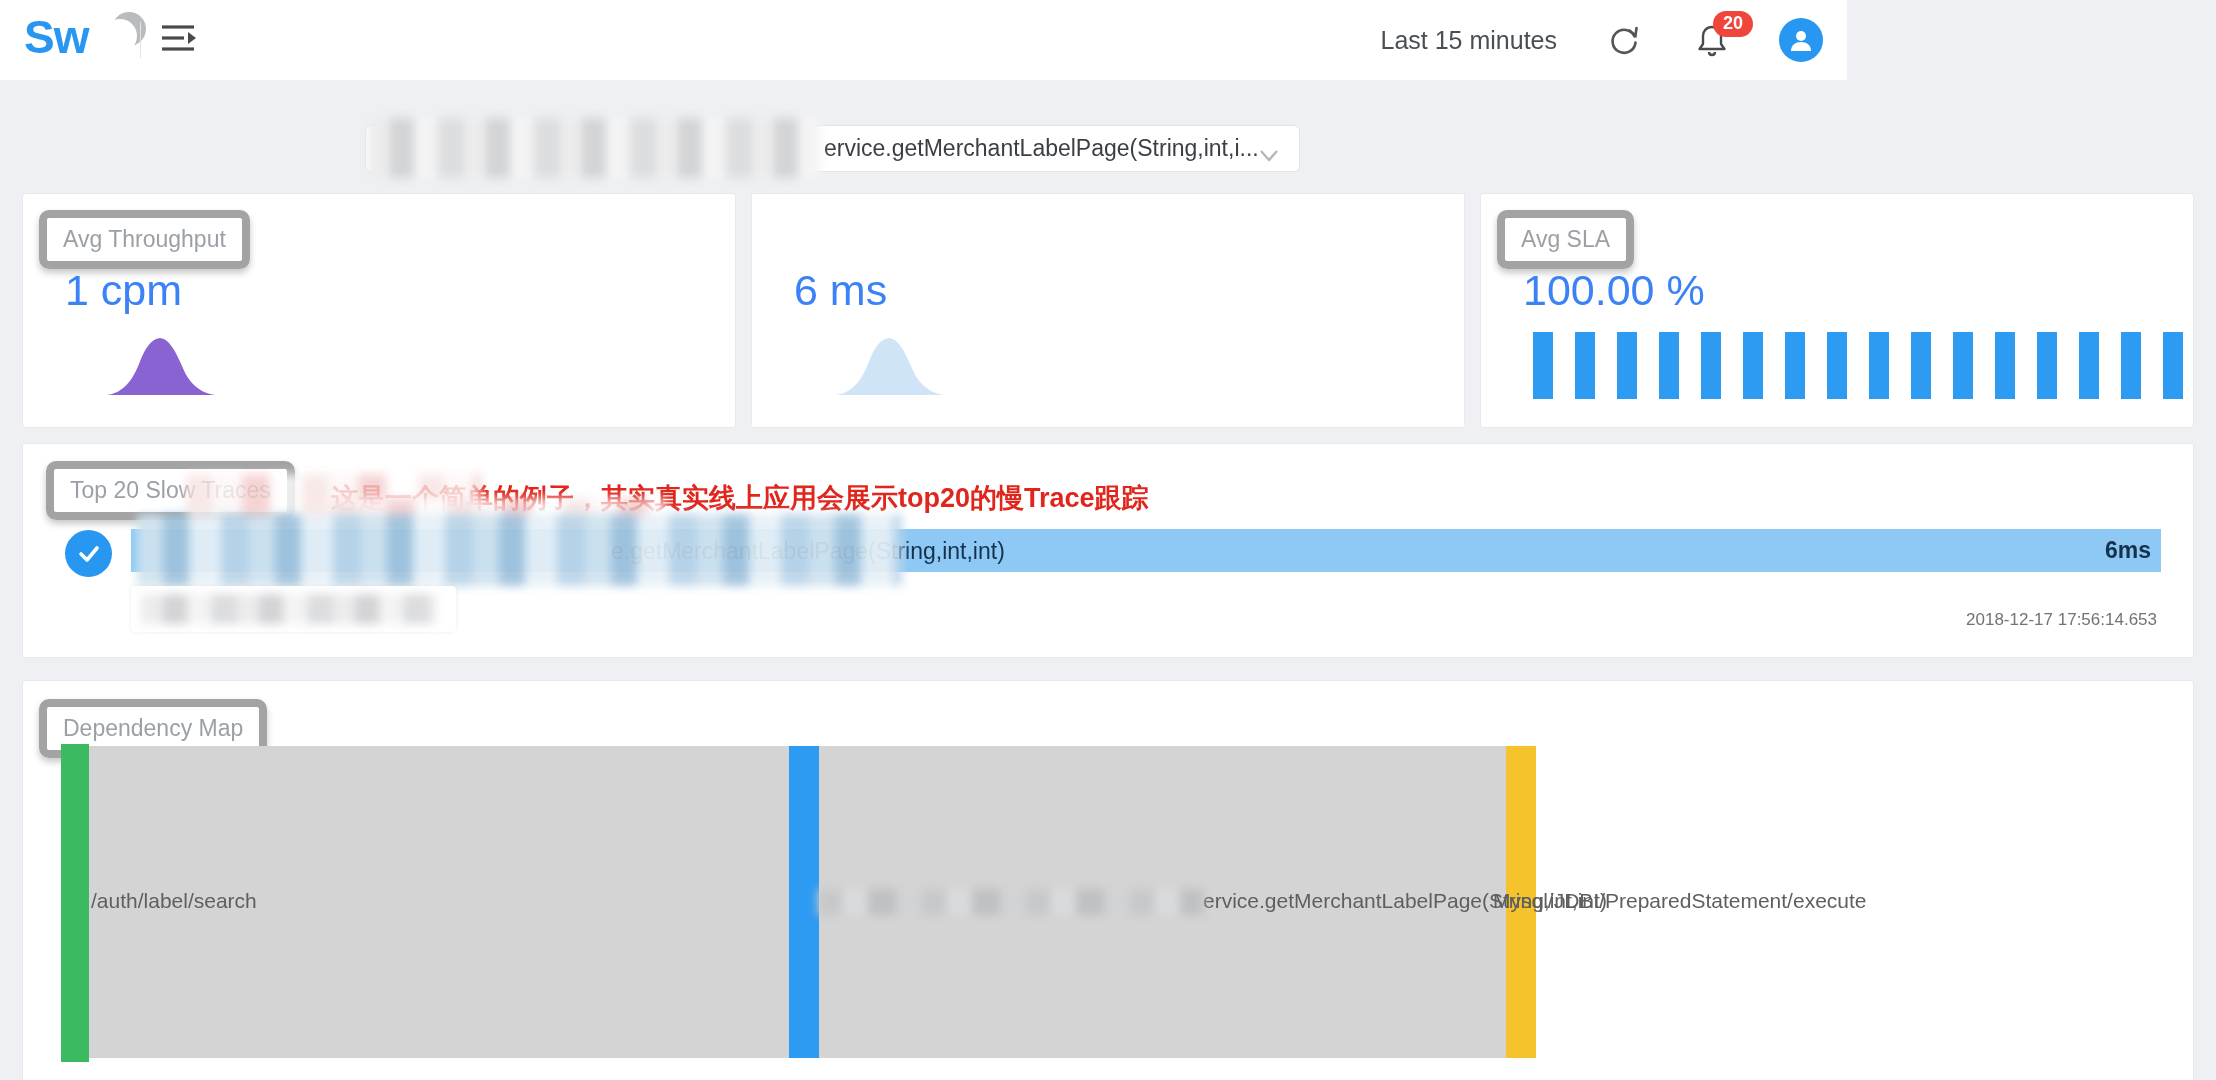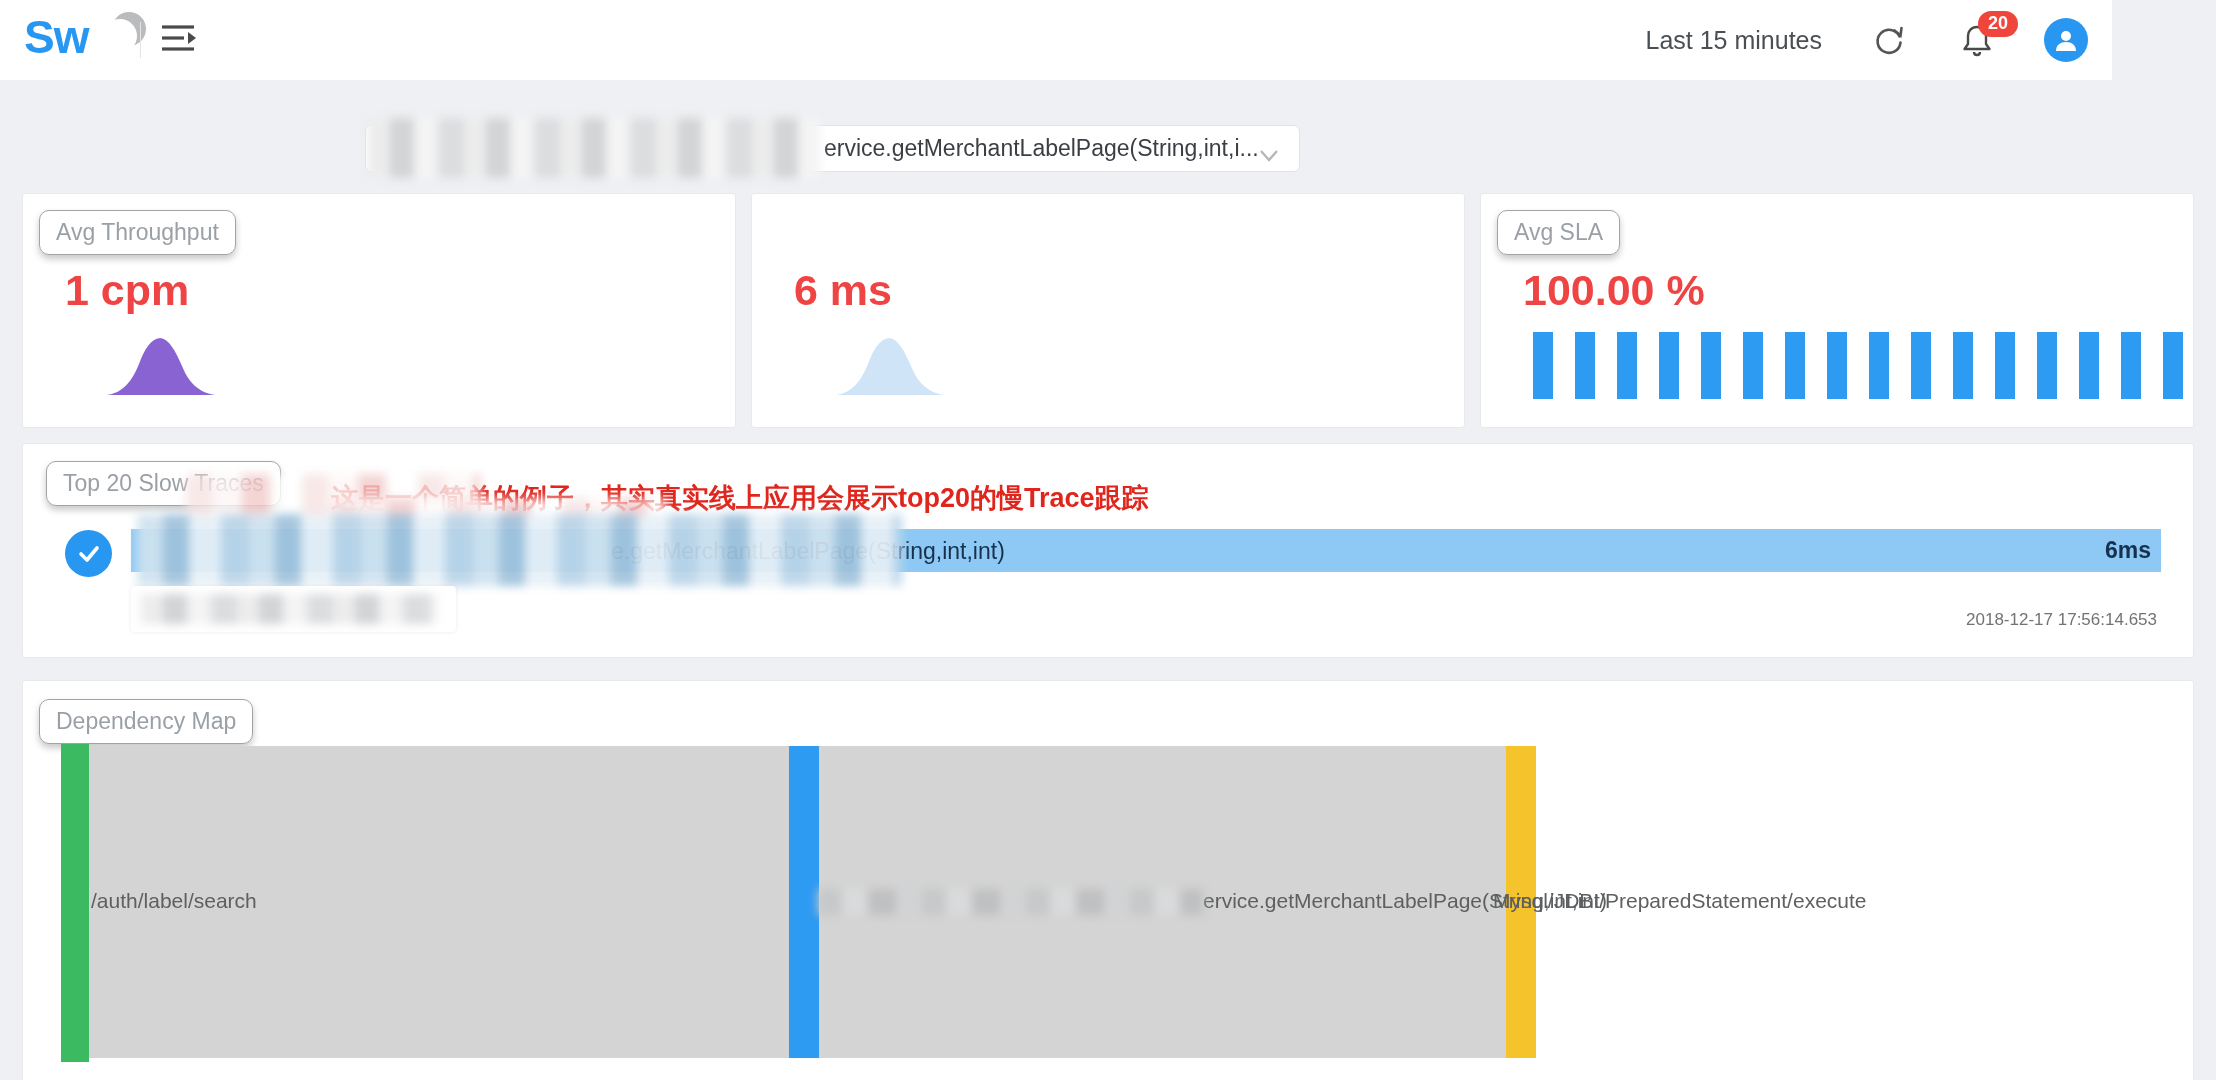--- a/index.html
+++ b/index.html
@@ -1,20 +1,20 @@
 <!DOCTYPE html>
 <html><head>
 <meta charset="utf-8">
 <style>
   * { margin:0; padding:0; box-sizing:border-box; }
   html,body { width:2216px; height:1080px; overflow:hidden;
     font-family:"Liberation Sans","DejaVu Sans",sans-serif; background:#eef0f3; }
 
   
-  .topbar { position:absolute; left:0; top:0; width:2112px; height:80px; background:#fff; }
+  .topbar { position:absolute; left:0; top:0; width:1847px; height:80px; background:#fff; }
   .logo { position:absolute; left:24px; top:10px; font-size:46px; font-weight:800;
     color:#2797f1; letter-spacing:-1px; }
   .crescent { position:absolute; left:88px; top:2px; width:34px; height:34px; }
   .crescent::before { content:""; position:absolute; inset:0; background:#b9bcbe; border-radius:50%; }
   .crescent::after { content:""; position:absolute; left:-9px; top:7px; width:34px; height:34px;
     background:#fff; border-radius:50%; }
   .topbar-divider { position:absolute; left:140px; top:22px; width:1px; height:36px; background:#e3e3e3; }
   .menu-toggle { position:absolute; left:160px; top:22px; width:38px; height:34px; cursor:pointer; }
   .topbar-right { position:absolute; right:24px; top:0; height:80px; display:flex; align-items:center; gap:46px; }
   .time-range { font-size:25px; color:#4a4f54; cursor:pointer; }
@@ -33,32 +33,32 @@
   .select .chev { position:absolute; right:20px; top:16px; }
   .select-endpoint .endpoint-text { position:absolute; left:458px; white-space:nowrap; }
 
   
   .censor { position:absolute; filter:blur(5px); border-radius:3px;
     background:repeating-linear-gradient(90deg,#ececec 0 22px,#d3d4d6 22px 46px,#f4f4f4 46px 70px,#dcdddf 70px 96px); }
   .censor-blue { background:repeating-linear-gradient(90deg,#cfe2ef 0 26px,#9fc2dc 26px 52px,#e6f0f7 52px 84px,#b9d4e8 84px 112px); opacity:.92; }
   .censor-pink { background:repeating-linear-gradient(90deg,#f7e3e3 0 26px,#fdf6f6 26px 56px,#f3caca 56px 84px,#ffffff 84px 116px); opacity:.8; }
 
   
-  .anno-box { display:inline-block; border:1px solid #a3a3a3; border-radius:10px;
+  .anno-box { display:inline-block; border:8px solid #a3a3a3; border-radius:10px;
     padding:8px 16px; background:transparent; box-shadow:0 4px 7px rgba(0,0,0,.22); }
   .card-label { font-size:23px; color:#9aa0a6; }
   .anno-text { position:absolute; color:#e0251c; font-weight:700; font-size:27px; white-space:nowrap; }
 
   
   .card { position:absolute; background:#fff; border:1px solid #e9e9e9; border-radius:3px; }
   .metric-card-1 { left:22px;   top:193px; width:714px; height:235px; }
   .metric-card-2 { left:751px;  top:193px; width:714px; height:235px; }
   .metric-card-3 { left:1480px; top:193px; width:714px; height:235px; }
   .metric-label-wrap { position:absolute; left:16px; top:16px; }
-  .metric-value { position:absolute; left:42px; top:72px; font-size:43px; color:#ef4444;font-weight:bold; }
+  .metric-value { position:absolute; left:42px; top:72px; font-size:43px; color:#3b82f6; }
   .mini-chart { position:absolute; left:84px; top:140px; }
   .sla-bars { position:absolute; left:52px; top:138px; display:flex; gap:22px; }
   .sla-bar { width:20px; height:67px; background:#2e9bf3; }
 
   
   .traces-card { left:22px; top:443px; width:2172px; height:215px; }
   .traces-label-wrap { position:absolute; left:23px; top:17px; }
   .trace-check { position:absolute; left:42px; top:86px; width:47px; height:47px; border-radius:50%;
     background:#2797f1; display:flex; align-items:center; justify-content:center; }
   .trace-bar { position:absolute; left:108px; top:85px; width:2030px; height:43px; background:#8dc9f4; cursor:pointer; }

